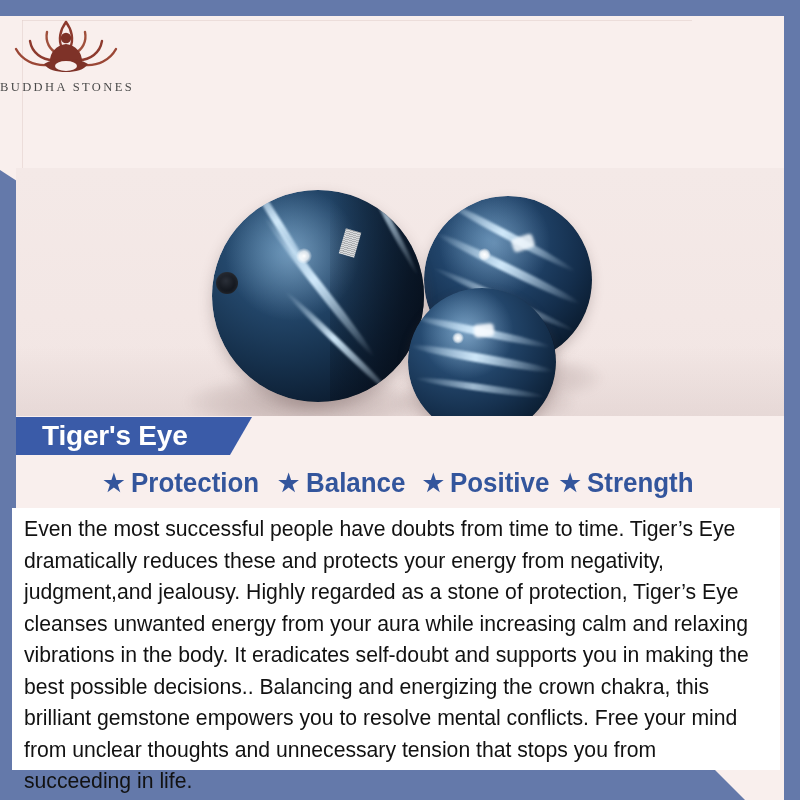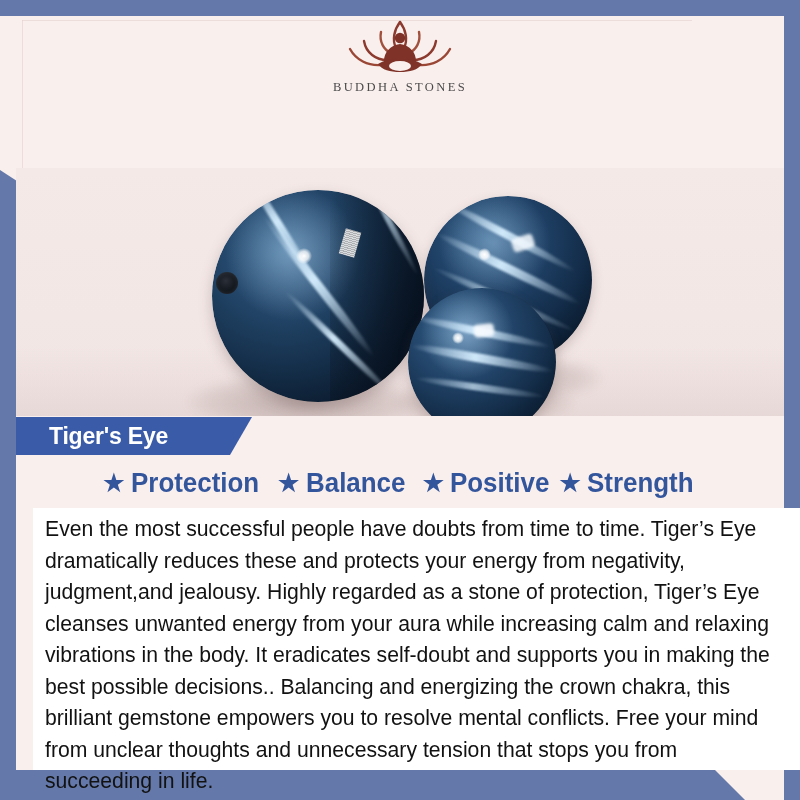--- a/index.html
+++ b/index.html
@@ -73,21 +73,20 @@
     background: rgba(225, 205, 202, 0.55);
   }
 
   
   .logo-wrap {
     position: absolute;
     left: 0; right: 0; top: 16px;
     height: 90px;
     display: flex;
     flex-direction: column;
-    align-items: center;
     justify-content: flex-start;
   }
   .logo-mark {
     width: 132px;
     height: 62px;
     display: block;
   }
   .logo-word {
     margin-top: 2px;
     font-family: "Liberation Serif", serif;
@@ -281,23 +280,23 @@
     left: 16px;
     top: 417px;
     width: 236px;
     height: 38px;
     background: #3a5ba8;
     clip-path: polygon(0 0, 236px 0, 214px 38px, 0 38px);
     display: flex;
     align-items: center;
   }
   .stone-ribbon-text {
-    margin-left: 33px;
+    margin-left: 26px;
     color: #ffffff;
-    font-size: 23px;
+    font-size: 28px;
     font-weight: 700;
     letter-spacing: -0.2px;
     font-family: "Liberation Sans", sans-serif;
   }
 
   
   .benefits {
     position: absolute;
     left: 16px;
     right: 16px;
@@ -326,21 +325,21 @@
     white-space: nowrap;
     transform: scaleX(0.96);
     transform-origin: left center;
   }
   .benefit + .benefit { margin-left: 12px; }
   .benefit.tight { margin-left: 4px; }
 
   
   .desc-panel {
     position: absolute;
-    left: 33px;
+    left: 12px;
     top: 508px;
     width: 768px;
     height: 262px;
     background: #ffffff;
     padding: 6px 18px 0 12px;
     box-sizing: border-box;
   }
   .desc-text {
     font-family: "Liberation Sans Narrow", "Liberation Sans", sans-serif;
     font-size: 21.5px;

